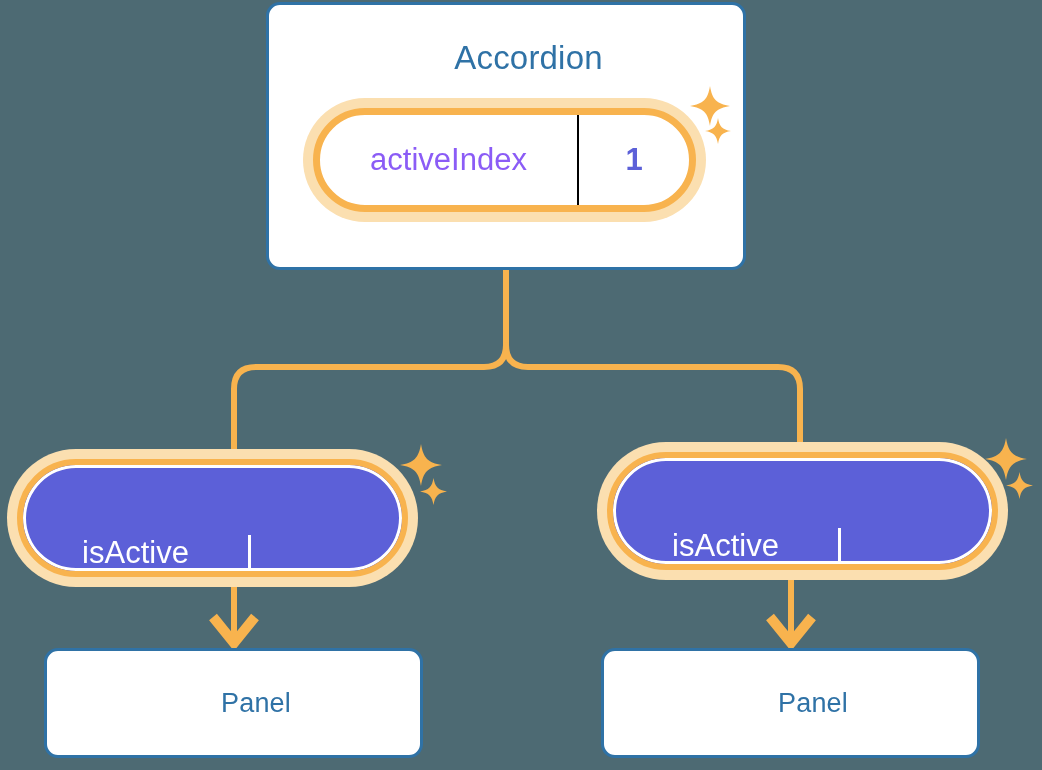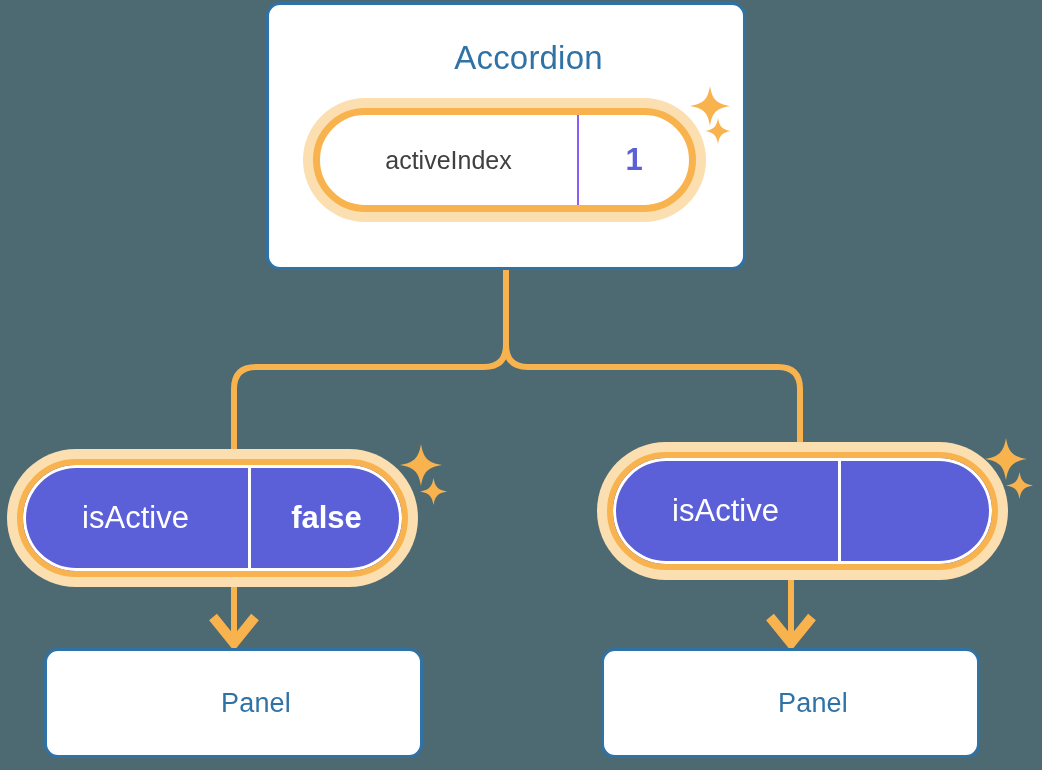--- a/index.html
+++ b/index.html
@@ -123,40 +123,41 @@
   
   #pill-active-index {
     left: 313px;
     top: 108px;
     width: 383px;
     height: 104px;
   }
   #pill-active-index .pill-inner { background: #ffffff; }
   #pill-active-index .pill-key {
     flex: 0 0 259px;
-    color: #404040;
-    font-size: 25px;
-    border-right: 2px solid #8b5cf6;
+    color: #8b5cf6;
+    font-size: 31px;
+    border-right: 2px solid #000000;
   }
   #pill-active-index .pill-val {
     flex: 1 1 auto;
     color: #5c60d8;
     font-size: 31px;
   }
 
   
   .pill-dark {
     top: 459px;
     width: 391px;
     height: 118px;
   }
   .pill-dark .pill-inner {
     background: #5c60d8;
     border-width: 6px;
     box-shadow: inset 0 0 0 3px #ffffff;
+    align-items: flex-end;
   }
   .pill-dark .pill-key {
     flex: 0 0 228px;
     color: #ffffff;
     font-size: 31px;
     border-right: 3px solid #ffffff;
   }
   .pill-dark .pill-val {
     flex: 1 1 auto;
     color: #ffffff;
@@ -200,21 +201,20 @@
   <div class="pill" id="pill-active-index">
     <div class="pill-inner">
       <div class="pill-key">activeIndex</div>
       <div class="pill-val">1</div>
     </div>
   </div>
 
   <div class="pill pill-dark" id="pill-is-active-left">
     <div class="pill-inner">
       <div class="pill-key">isActive</div>
-      <div class="pill-val">false</div>
     </div>
   </div>
 
   <div class="card panel-card" id="panel-left">
     <div class="card-title">Panel</div>
   </div>
 
   <div class="pill pill-dark" id="pill-is-active-right">
     <div class="pill-inner">
       <div class="pill-key">isActive</div>

